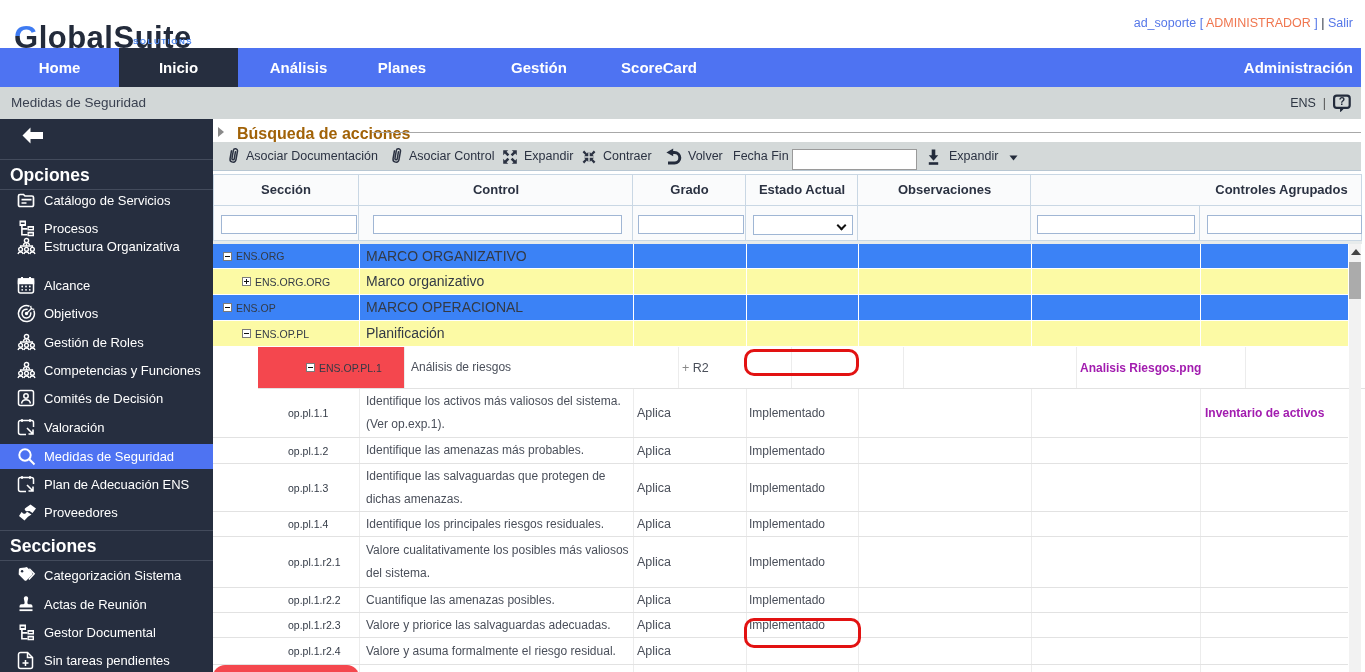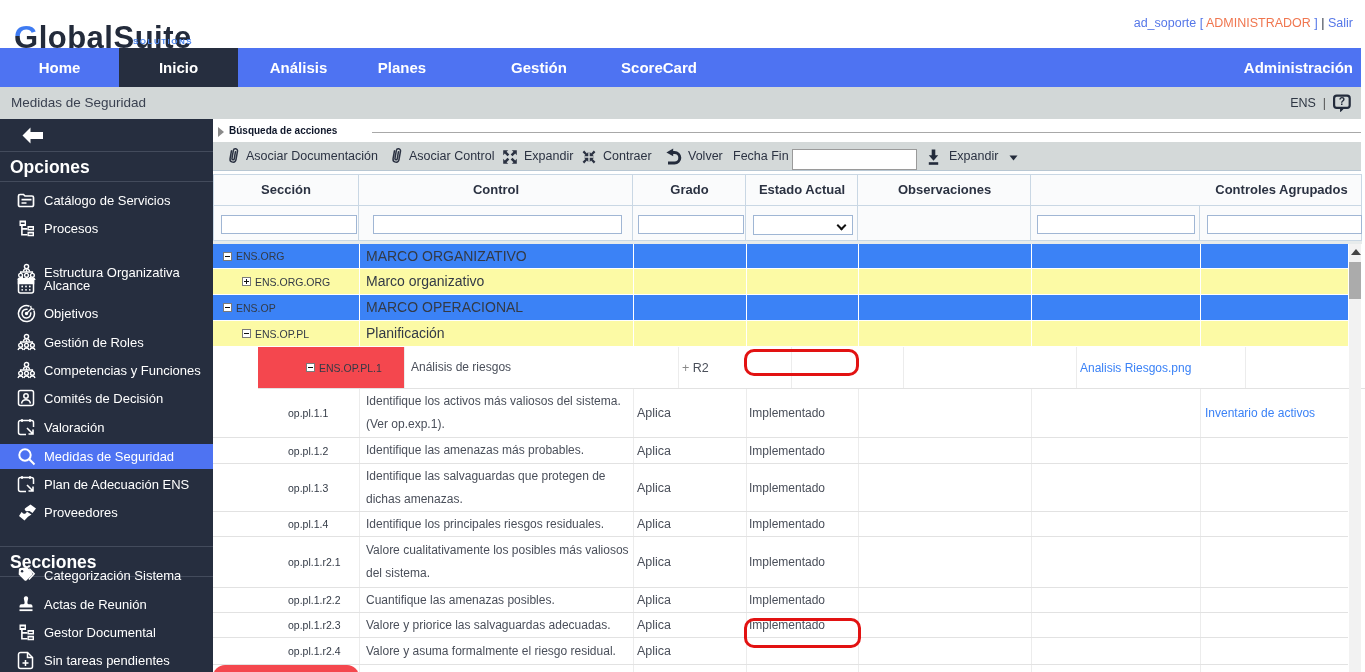--- a/index.html
+++ b/index.html
@@ -23,21 +23,21 @@
   #side { position:absolute; left:0; top:119px; width:213px; height:553px; background:#262E3F; color:#fff; }
   #side .hdr { font-size:17.5px; font-weight:bold; padding-left:10px; height:31px; line-height:31px; border-top:1px solid #434B5C; border-bottom:1px solid #434B5C; }
   .mitem { position:absolute; left:0; width:213px; height:28px; display:flex; align-items:center; }
   .mitem svg { position:absolute; left:17px; }
   .mitem span { position:absolute; left:44px; font-size:13px; }
   .mitem.sel { background:#4E73F2; height:25px; }
   
   #content { position:absolute; left:213px; top:119px; width:1152px; height:553px; background:#fff; }
   #fs-head { position:absolute; left:4px; top:5px; width:1144px; height:18px; }
   #fs-head .tri { position:absolute; left:1px; top:3px; width:0; height:0; border-left:6px solid #8a8a8a; border-top:5px solid transparent; border-bottom:5px solid transparent; }
-  #fs-head .txt { position:absolute; left:12px; top:1px; font-size:10px; font-weight:bold; color:#0f172a; }
+  #fs-head .txt { position:absolute; left:20px; top:1px; font-size:16px; font-weight:bold; color:#a16207; }
   #fs-head .line { position:absolute; left:155px; right:0; top:8px; border-top:1px solid #A8A8A8; }
   #toolbar { position:absolute; left:0; top:23px; width:1148px; height:29px; background:#D4D9D9; border-bottom:1px solid #B8C7D3; font-size:12.5px; color:#2B3242; }
   #toolbar .tl { position:absolute; top:0; height:28px; line-height:28px; }
   #toolbar svg { position:absolute; top:6px; }
   #ffin { position:absolute; left:579px; top:7px; width:125px; height:21px; border:1px solid #9a9a9a; background:#fff; }
   
   #thead { position:absolute; left:0; top:55px; width:1149px; height:67px; background:#FAFBFC; border:1px solid #C9D7E4; }
   .hcell { position:absolute; top:0; height:30px; line-height:30px; text-align:center; font-size:13px; font-weight:bold; color:#2B3242; border-right:1px solid #C9D7E4; }
   #frow { position:absolute; left:0; top:30px; width:1148px; height:36px; border-top:1px solid #C9D7E4; }
   .fcell { position:absolute; top:0; height:35px; border-right:1px solid #C9D7E4; }
@@ -58,21 +58,21 @@
   .drow .c5 { left:818px; width:169px; padding-left:3px; border-left:1px solid #ECECEC; }
   .drow .c6 { left:987px; width:148px; padding-left:4px; border-left:1px solid #ECECEC; }
   .rowA { background:#3b82f6; border-bottom:1px solid #fff; }
   .rowA .c1,.rowA .c2,.rowA .c3,.rowA .c4,.rowA .c5,.rowA .c6 { border-left:1px solid #fff; }
   .rowB { background:#FCFAA5; border-bottom:1px solid #fff; }
   .rowB .c1,.rowB .c2,.rowB .c3,.rowB .c4,.rowB .c5,.rowB .c6 { border-left:1px solid #fff; }
   .exp { display:inline-block; width:9px; height:9px; border:1px solid #7a7a7a; background:#fff; position:relative; margin-right:4px; vertical-align:-1px; }
   .exp::before { content:""; position:absolute; left:1px; right:1px; top:3px; height:1px; background:#111; }
   .exp.plus::after { content:""; position:absolute; top:1px; bottom:1px; left:3px; width:1px; background:#111; }
   .redcell { background:#F4474E !important; }
-  .link { font-weight:normal; color:#3b82f6; font-size:12px; }
+  .link { font-weight:bold; color:#a21caf; font-size:12px; }
   
   #sbar { position:absolute; left:1136px; top:125px; width:12px; height:428px; background:#F2F2F2; }
   #sbar .up { position:absolute; left:2px; top:5px; width:0; height:0; border-left:5px solid transparent; border-right:5px solid transparent; border-bottom:6px solid #444; }
   #sbar .thumb { position:absolute; left:0; top:18px; width:12px; height:37px; background:#ABABAB; }
   
   .ann { position:absolute; border:3.2px solid #E21212; border-radius:10px; }
 </style>
 </head>
 <body>
 
@@ -98,40 +98,40 @@
         <path d="M6.6 13.5 L11.6 13.5 L7.6 17.6 L7.6 13.5" fill="#232B3B" stroke="#232B3B" stroke-width="1"></path>
         <text x="9" y="11.4" font-size="10.5" font-weight="bold" fill="#232B3B" text-anchor="middle" font-family="Liberation Sans">?</text>
       </svg>
   </div>
 </div>
 
 <div id="side">
   <svg style="position:absolute;left:22px;top:8px;" width="22" height="17" viewBox="0 0 22 17">
       <path d="M8.5 0.5 L8.5 5 L21 5 L21 12 L8.5 12 L8.5 16.5 L0.5 8.5 Z" fill="#fff"></path>
     </svg>
-  <div class="hdr" style="position:absolute;top:32px;width:228px;">Opciones</div>
-  <div class="hdr" style="position:absolute;top:427px;width:213px;">Secciones</div>
+  <div class="hdr" style="position:absolute;top:40px;width:228px;">Opciones</div>
+  <div class="hdr" style="position:absolute;top:411px;width:213px;">Secciones</div>
   <div id="mitems">
       <div class="mitem" style="top:67px;">
         <svg width="19" height="19" viewBox="0 0 19 19" fill="none" stroke="#fff" stroke-width="1.7">
           <path d="M1.5 6 V5 a1.5 1.5 0 0 1 1.5 -1.5 H6.5 L8 5 h7 a1.5 1.5 0 0 1 1.5 1.5 V14 a1.5 1.5 0 0 1 -1.5 1.5 H3 A1.5 1.5 0 0 1 1.5 14 Z"></path>
           <path d="M4.5 8.6 H14.5 M4.5 12 H9.5"></path>
         </svg>
         <span>Catálogo de Servicios</span>
       </div>
       <div class="mitem" style="top:95px;">
         <svg width="18" height="18" viewBox="0 0 18 18" fill="#fff">
           <path d="M2.5 1.5 h6.5 v5.5 h-6.5 Z M3.8 3.6 h3.8 v1.3 h-3.8 Z" fill-rule="evenodd"></path>
           <path d="M10.5 7 h6.5 v4.5 h-6.5 Z M11.8 8.7 h3.8 v1.2 h-3.8 Z" fill-rule="evenodd"></path>
           <path d="M10.5 12.8 h6.5 v4.5 h-6.5 Z M11.8 14.5 h3.8 v1.2 h-3.8 Z" fill-rule="evenodd"></path>
           <path d="M4.9 7 V15.8 H10.5 M4.9 9.9 H10.5" fill="none" stroke="#fff" stroke-width="1.6"></path>
         </svg>
         <span>Procesos</span>
       </div>
-      <div class="mitem" style="top:139px;">
+      <div class="mitem" style="top:113px;">
         <svg width="19" height="19" viewBox="0 0 19 19" fill="none" stroke="#fff" stroke-width="1.4">
           <circle cx="9.5" cy="3.6" r="2.1"></circle>
           <path d="M6.5 8.6 a3 3 0 0 1 6 0"></path>
           <circle cx="3.6" cy="12.3" r="1.9"></circle>
           <path d="M1 17 a2.7 2.7 0 0 1 5.2 0"></path>
           <circle cx="9.5" cy="12.3" r="1.9"></circle>
           <path d="M6.9 17 a2.7 2.7 0 0 1 5.2 0"></path>
           <circle cx="15.4" cy="12.3" r="1.9"></circle>
           <path d="M12.8 17 a2.7 2.7 0 0 1 5.2 0"></path>
           <path d="M9.5 6.5 V9 M3.6 10 V9 H15.4 V10"></path>

